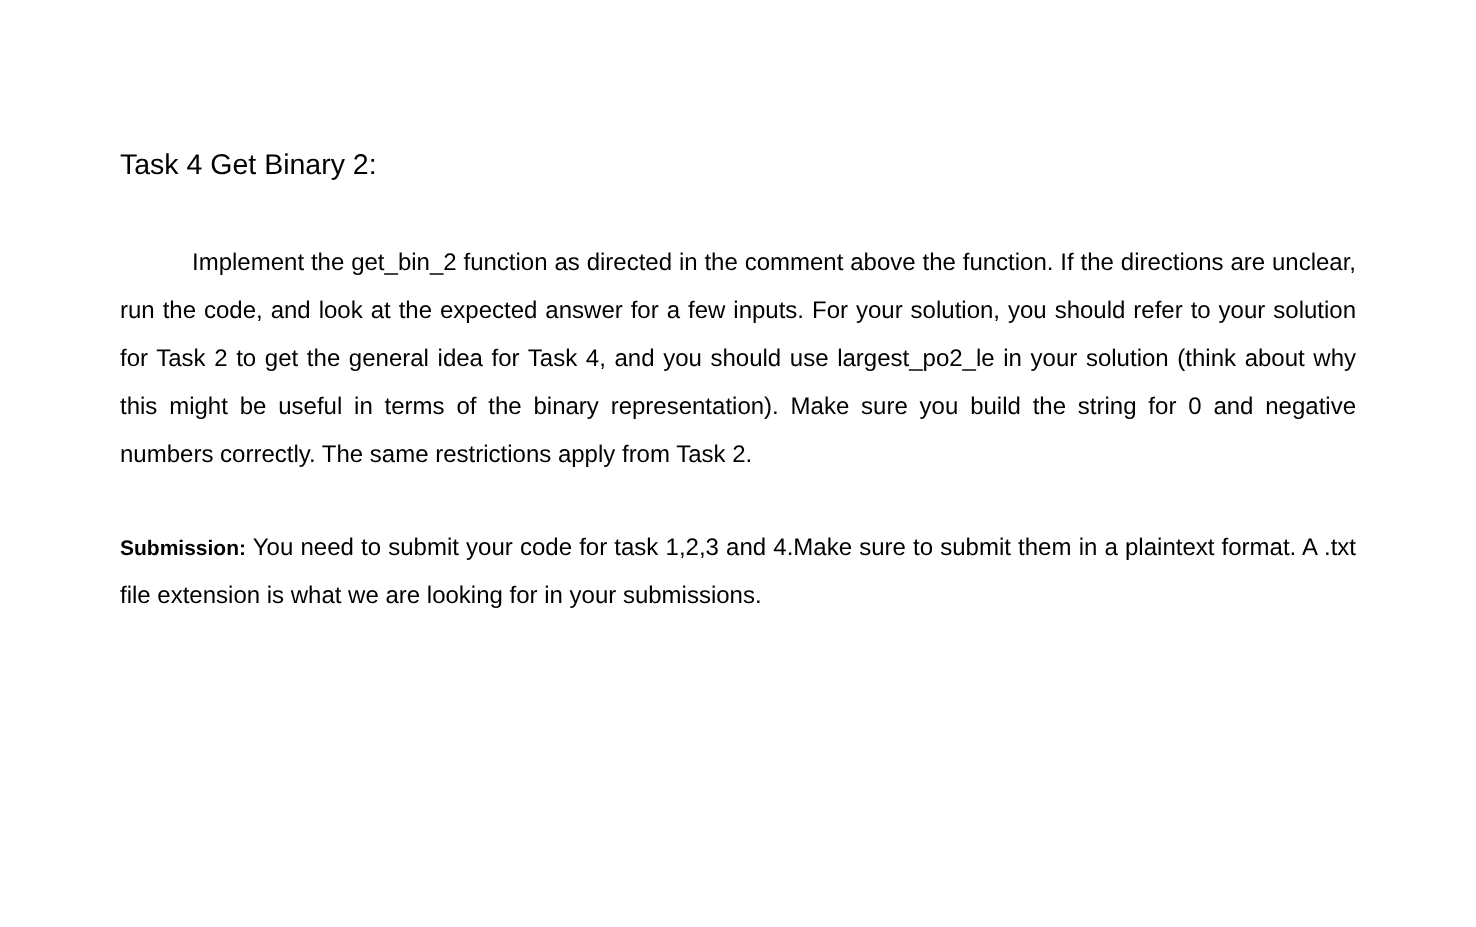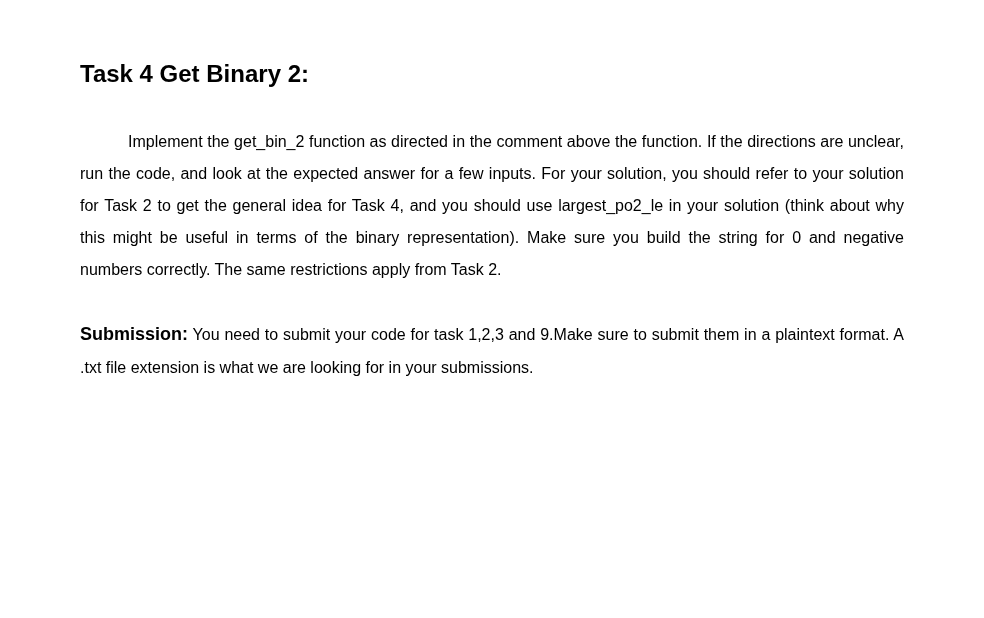--- a/index.html
+++ b/index.html
@@ -9,42 +9,43 @@
     }
     body {
       font-family: Arial, Helvetica, sans-serif;
       background: #ffffff;
       width: 984px;
       height: 618px;
       padding: 60px 80px 50px 80px;
       color: #000000;
     }
     .heading {
-      font-size: 24px;
-      font-weight: bold;
+      font-size: 19px;
+      font-weight: normal;
       margin-bottom: 38px;
+      margin-top: 40px;
     }
     .paragraph {
       font-size: 16px;
       line-height: 2.0;
       text-align: justify;
       margin-bottom: 30px;
     }
     .indent {
       display: inline-block;
       width: 48px;
     }
     .bold {
       font-weight: normal;
     }
     .submission-label {
-      font-size: 18px;
+      font-size: 14px;
       font-weight: bold;
     }
   </style>
 </head>
 <body>
 
 <h2 class="heading">Task 4 Get Binary 2:</h2>
 
 <p class="paragraph"><span class="indent"></span><span>Implement the </span><span class="bold">get_bin_2</span><span> function as directed in the comment above the function. If the directions are unclear, run the code, and look at the expected answer for a few inputs. For your solution, you should refer to your solution for Task 2 to get the general idea for Task 4, and you should use </span><span class="bold">largest_po2_le</span><span> in your solution (think about why this might be useful in terms of the binary representation). Make sure you build the string for 0 and negative numbers correctly. The same restrictions apply from Task 2.</span></p>
 
-<p class="paragraph"><span class="submission-label">Submission:</span><span> You need to submit your code for task 1,2,3 and 9.Make sure to submit them in a plaintext format. A .txt file extension is what we are looking for in your submissions.</span></p>
+<p class="paragraph"><span class="submission-label">Submission:</span><span> You need to submit your code for task 1,2,3 and 4.Make sure to submit them in a plaintext format. A .txt file extension is what we are looking for in your submissions.</span></p>
 
 </body></html>

